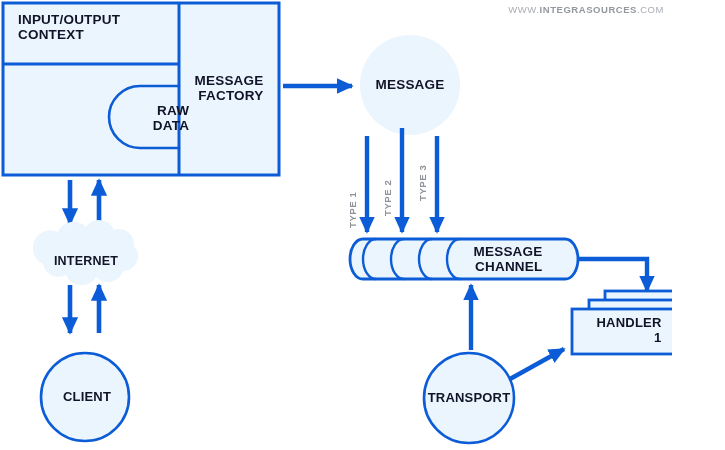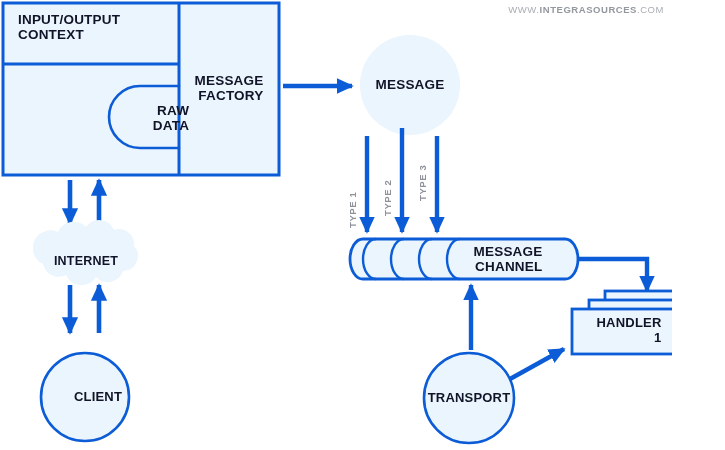--- a/index.html
+++ b/index.html
@@ -151,21 +151,21 @@
   <div class="lbl lbl-center" style="left:171px; top:118px; font-size:13.5px;">RAW
 DATA</div>
 
   <div class="lbl lbl-center" style="left:229px; top:88px; font-size:13.5px;">MESSAGE
 FACTORY</div>
 
   <div class="lbl lbl-center" style="left:410px; top:85px; font-size:13.5px;">MESSAGE</div>
 
   <div class="lbl lbl-center" style="left:86px; top:261px; font-size:12.5px;">INTERNET</div>
 
-  <div class="lbl lbl-center" style="left:98px; top:397px; font-size:13px;">CLIENT</div>
+  <div class="lbl lbl-center" style="left:87px; top:397px; font-size:13px;">CLIENT</div>
 
   <div class="lbl lbl-center" style="left:508px; top:259px; font-size:13.5px;">MESSAGE
 CHANNEL</div>
 
   <div class="lbl lbl-center" style="left:469px; top:398px; font-size:13px;">TRANSPORT</div>
 
   <div class="lbl lbl-center" style="left:629px; top:331px; font-size:13px;">HANDLER 1</div>
 
   <div class="lbl lbl-center" style="left:696px; top:322px; font-size:14px;">2</div>
 

